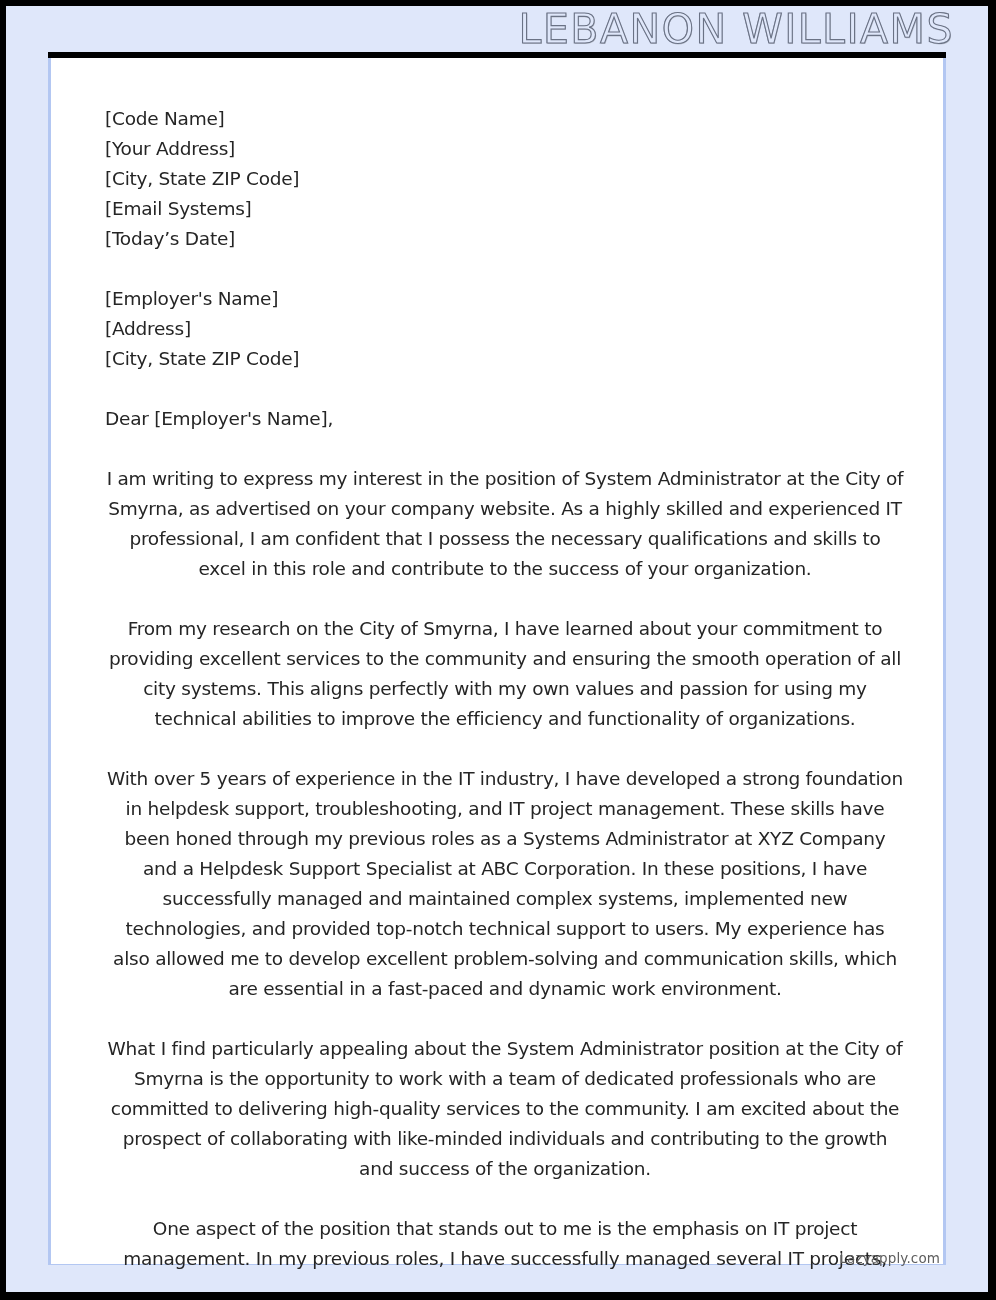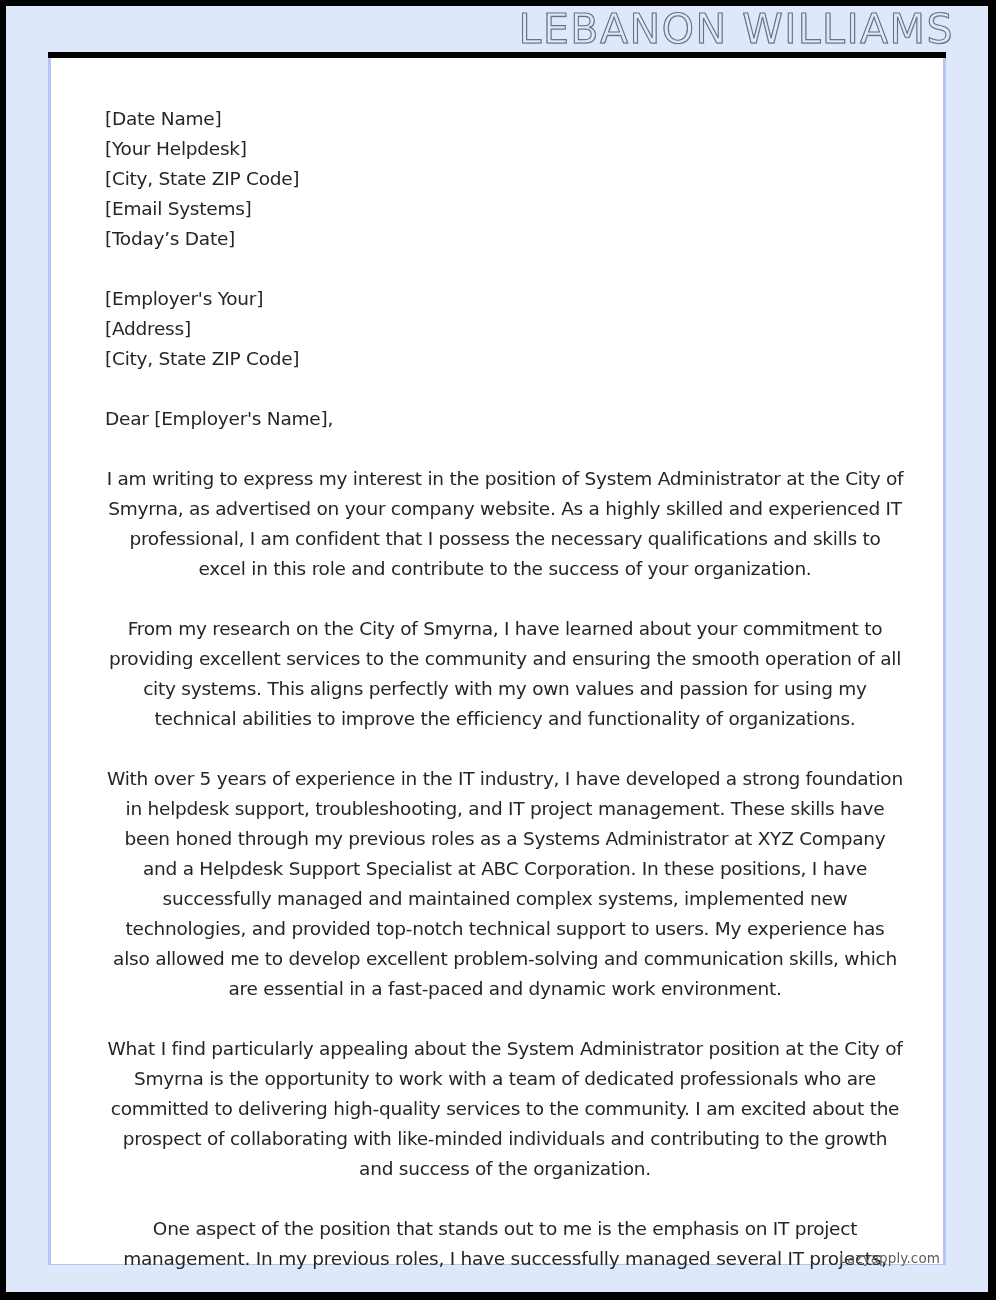--- a/index.html
+++ b/index.html
@@ -130,29 +130,29 @@
       <div class="letterhead-name">LEBANON WILLIAMS</div>
     </div>
 
     <div class="header-rule"></div>
 
     <div class="letter-panel"></div>
 
     <div class="letter-flow">
 
       <div class="addr-block">
-        <span class="addr-line">[Date Name]</span>
-        <span class="addr-line">[Your Helpdesk]</span>
+        <span class="addr-line">[Code Name]</span>
+        <span class="addr-line">[Your Address]</span>
         <span class="addr-line">[City, State ZIP Code]</span>
         <span class="addr-line">[Email Systems]</span>
         <span class="addr-line">[Today’s Date]</span>
       </div>
 
       <div class="addr-block">
-        <span class="addr-line">[Employer's Your]</span>
+        <span class="addr-line">[Employer's Name]</span>
         <span class="addr-line">[Address]</span>
         <span class="addr-line">[City, State ZIP Code]</span>
       </div>
 
       <div class="salutation">Dear [Employer's Name],</div>
 
       <p class="body-para">I am writing to express my interest in the position of System Administrator at the City of Smyrna, as advertised on your company website. As a highly skilled and experienced IT professional, I am confident that I possess the necessary qualifications and skills to excel in this role and contribute to the success of your organization.</p>
       <p class="body-para">From my research on the City of Smyrna, I have learned about your commitment to providing excellent services to the community and ensuring the smooth operation of all city systems. This aligns perfectly with my own values and passion for using my technical abilities to improve the efficiency and functionality of organizations.</p>
       <p class="body-para">With over 5 years of experience in the IT industry, I have developed a strong foundation in helpdesk support, troubleshooting, and IT project management. These skills have been honed through my previous roles as a Systems Administrator at XYZ Company and a Helpdesk Support Specialist at ABC Corporation. In these positions, I have successfully managed and maintained complex systems, implemented new technologies, and provided top-notch technical support to users. My experience has also allowed me to develop excellent problem-solving and communication skills, which are essential in a fast-paced and dynamic work environment.</p>
       <p class="body-para">What I find particularly appealing about the System Administrator position at the City of Smyrna is the opportunity to work with a team of dedicated professionals who are committed to delivering high-quality services to the community. I am excited about the prospect of collaborating with like-minded individuals and contributing to the growth and success of the organization.</p>

